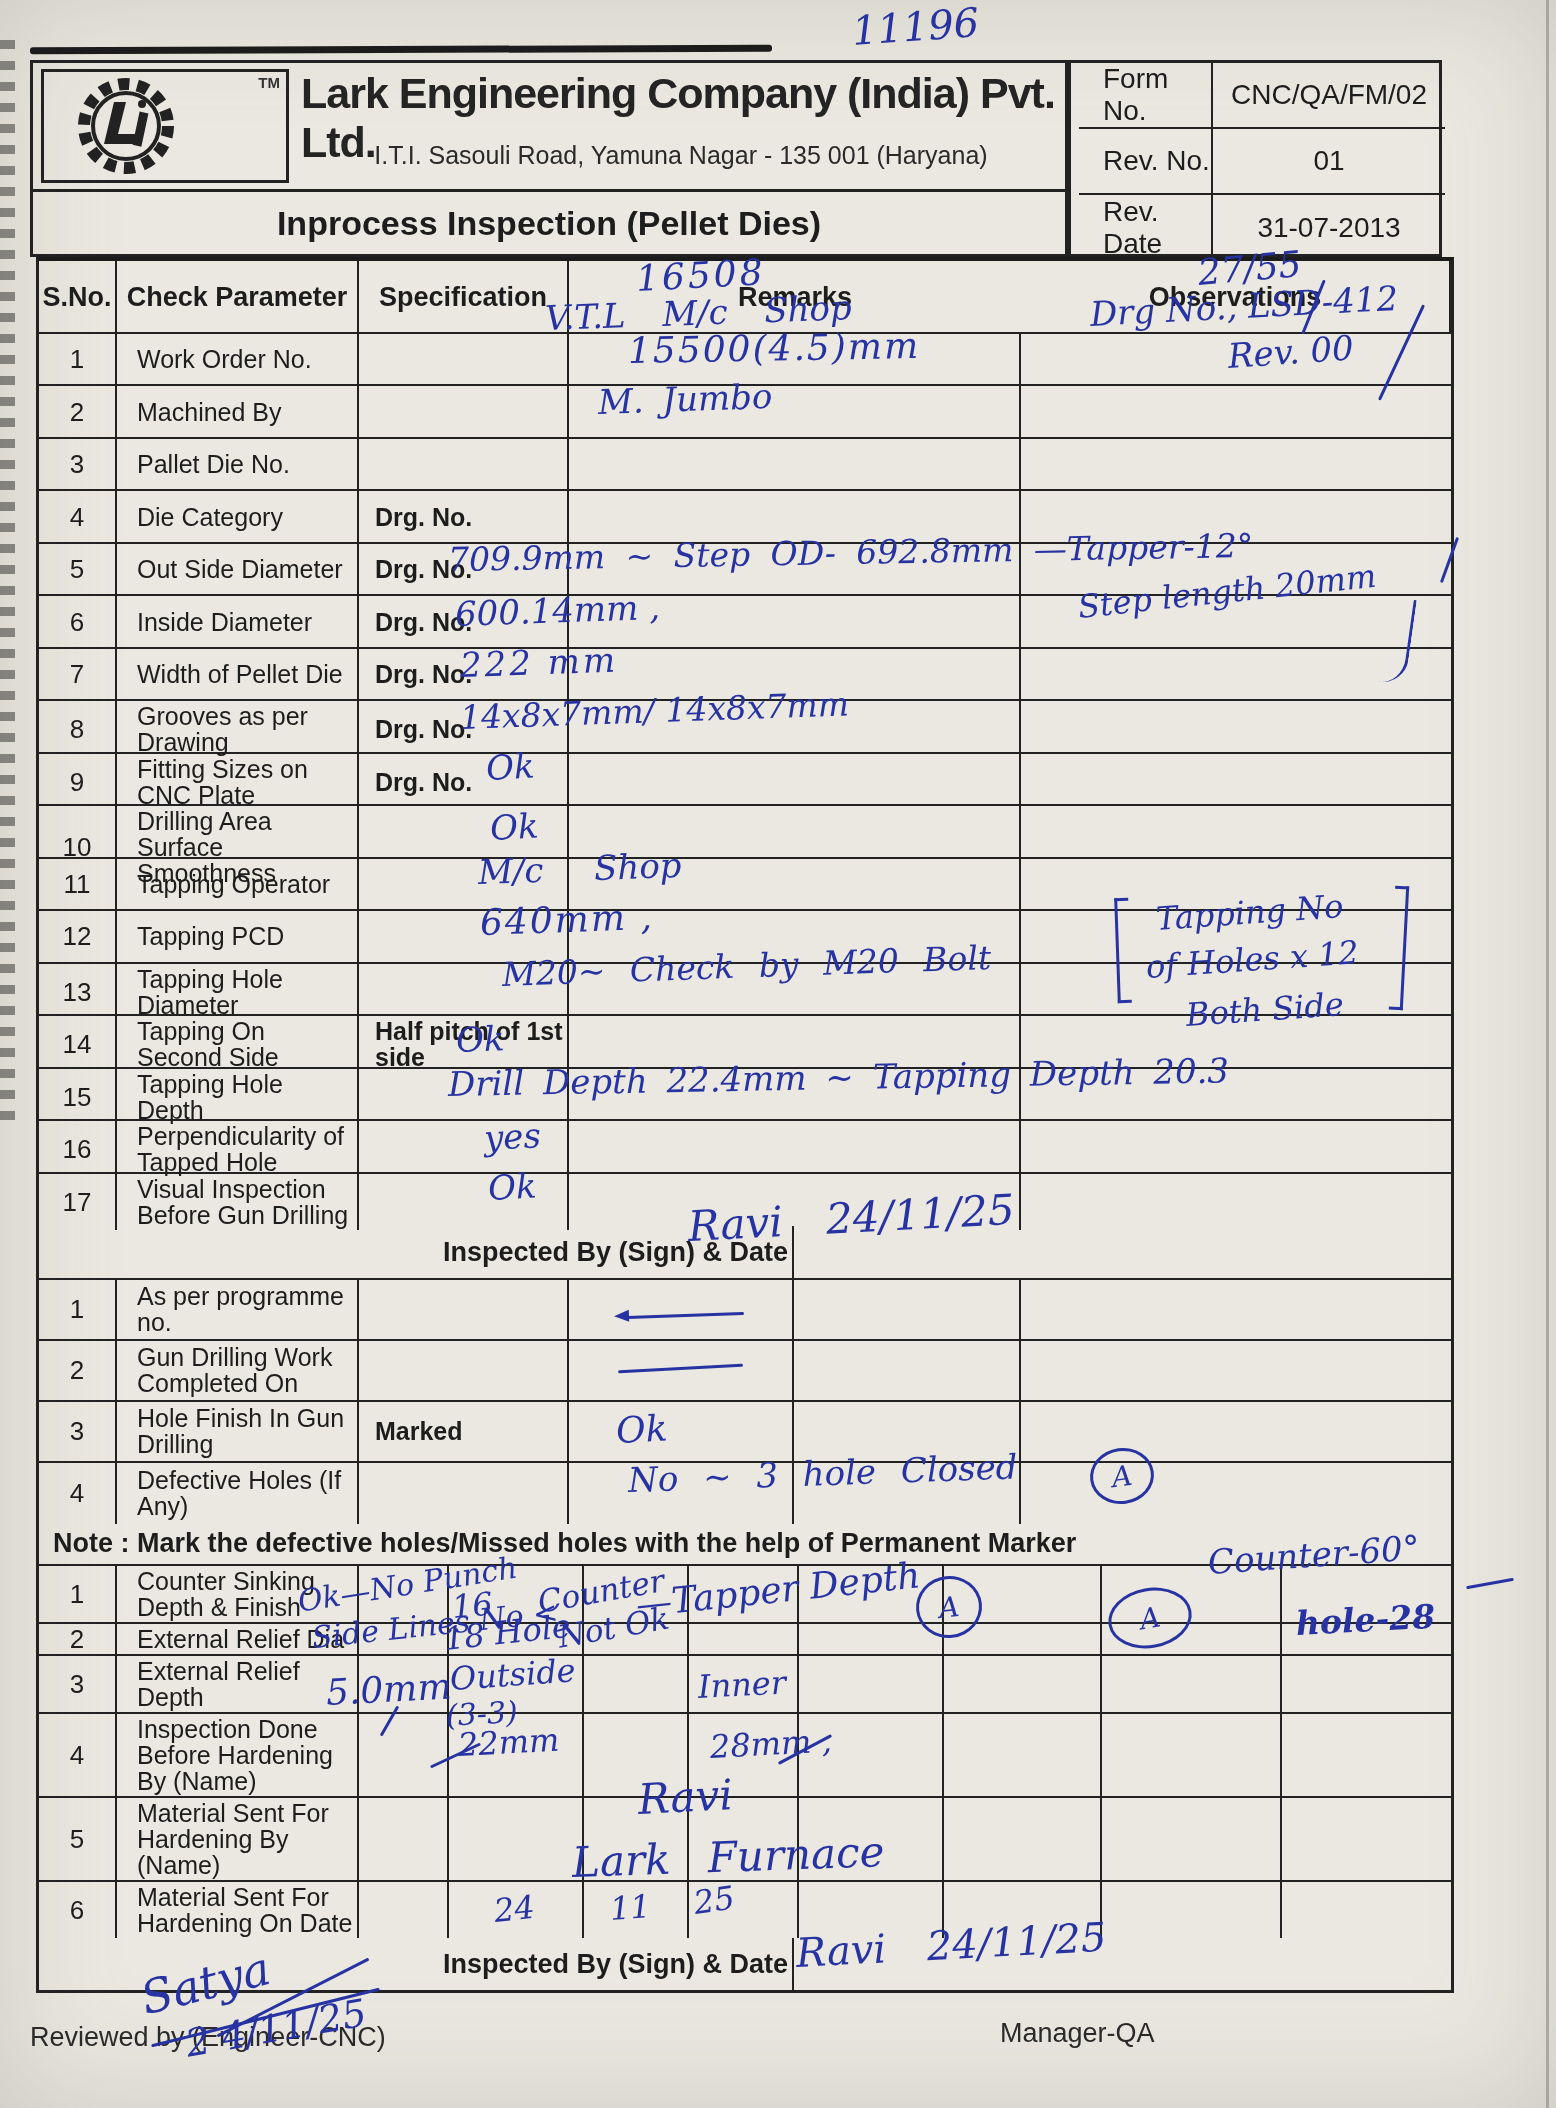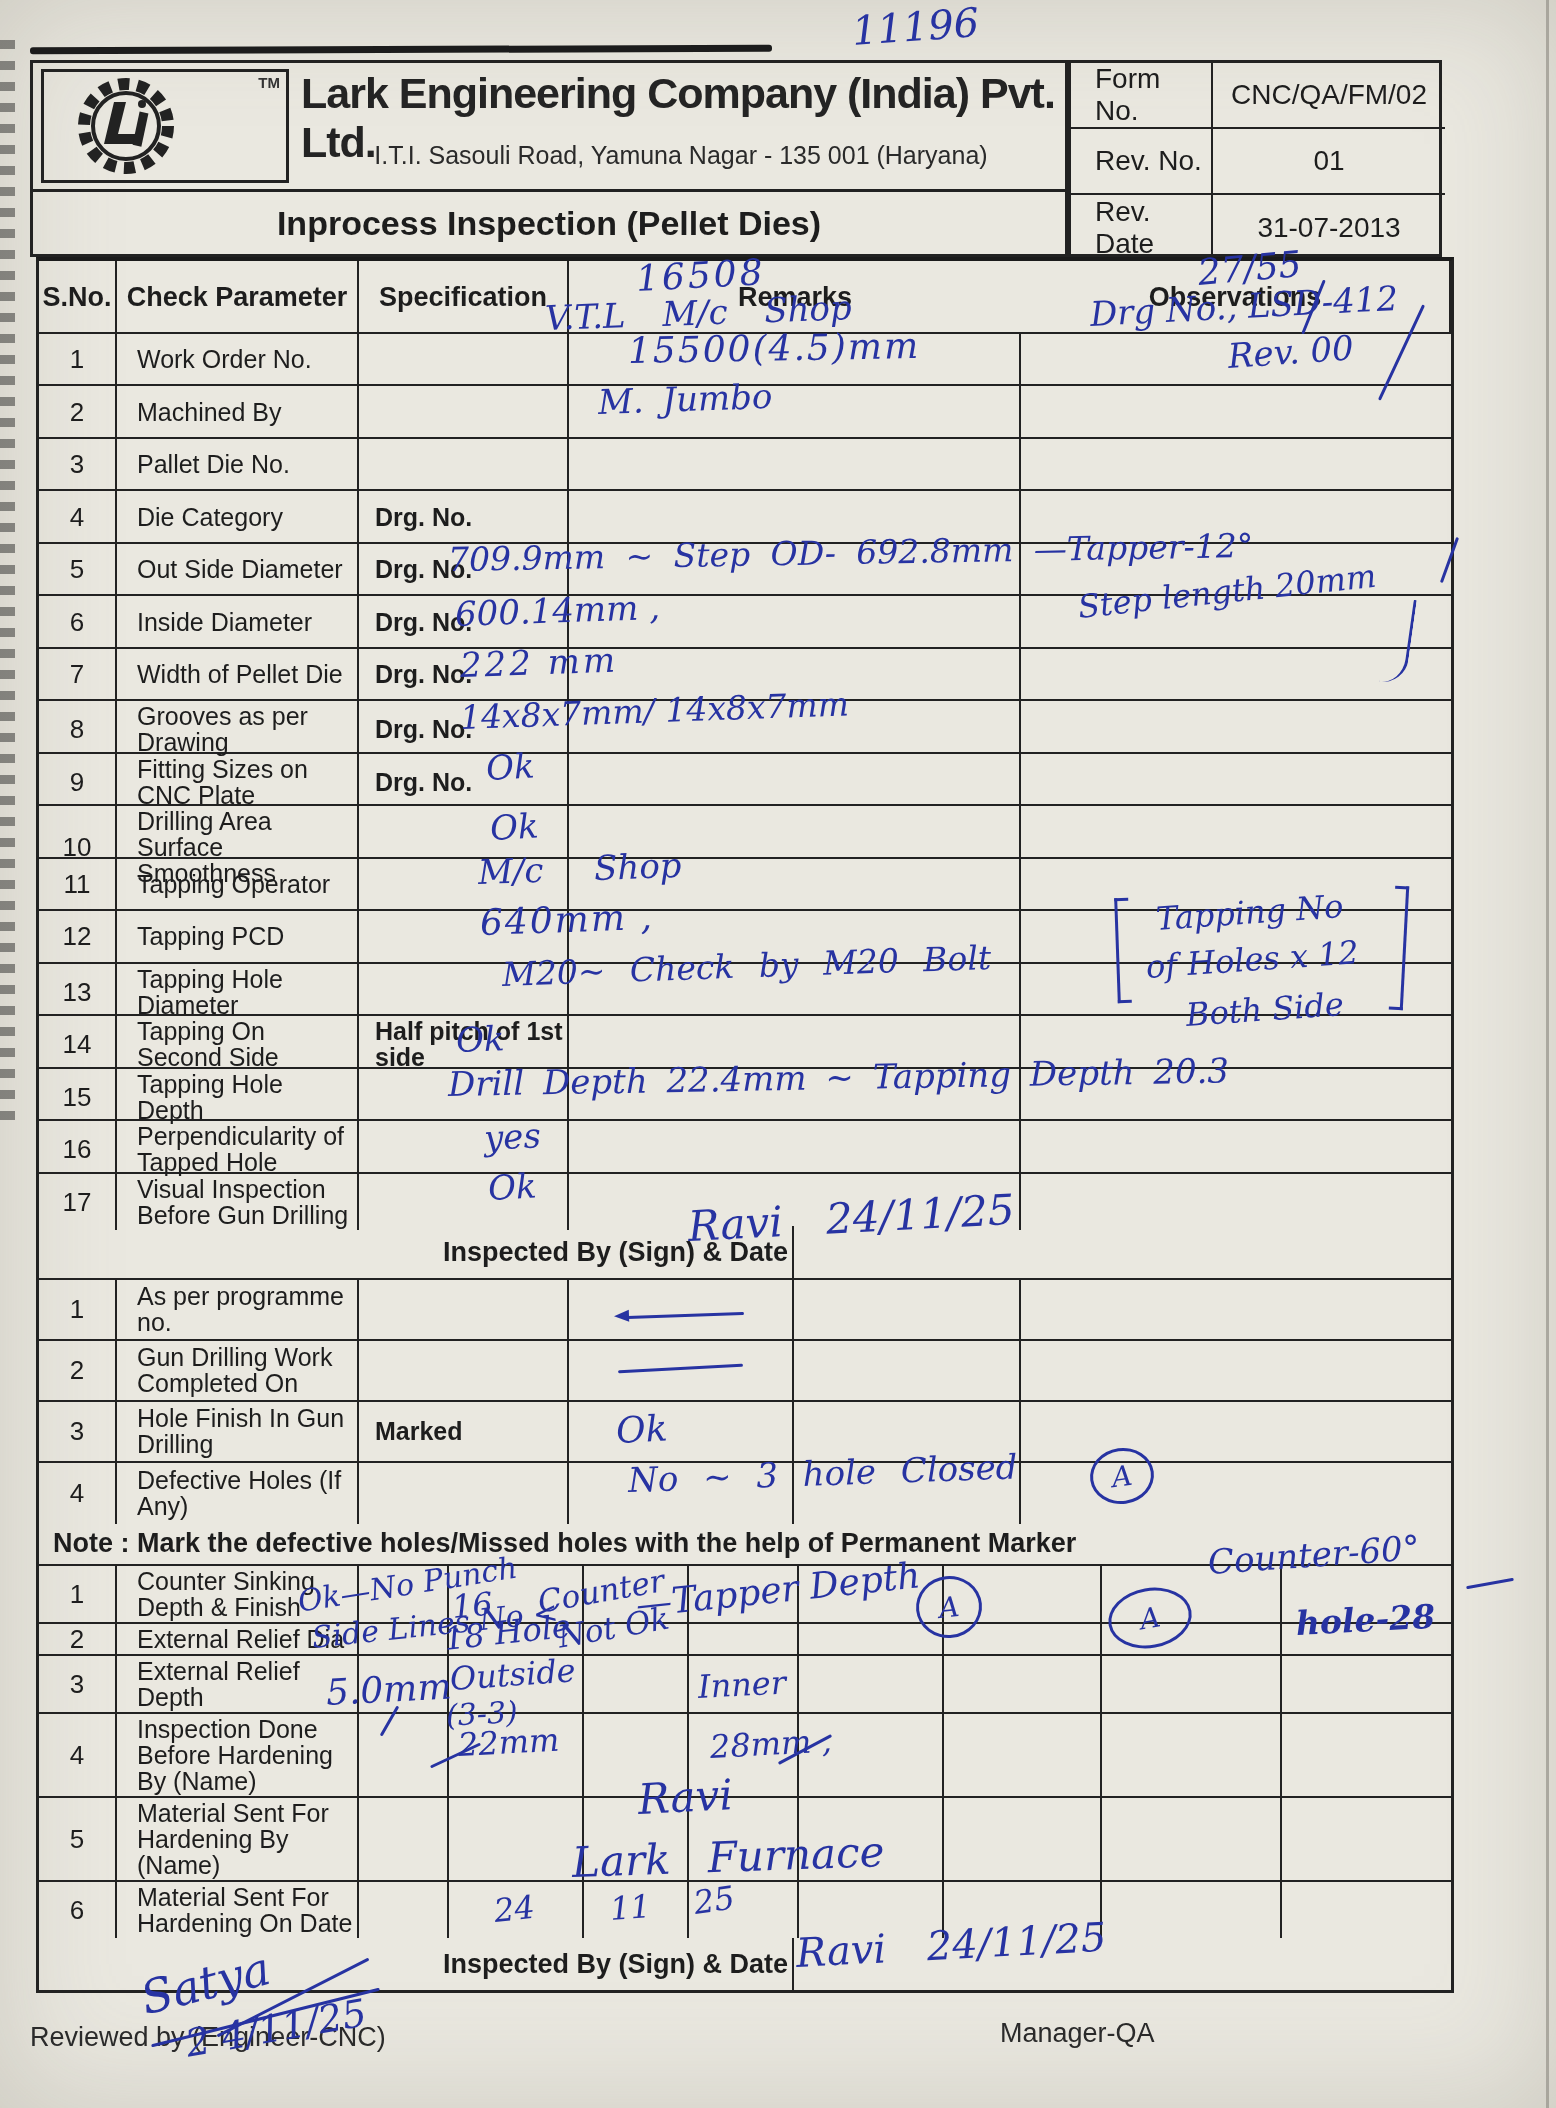--- a/index.html
+++ b/index.html
@@ -15,21 +15,21 @@
         font-size:43px;font-weight:bold;letter-spacing:-1px;color:#242424;
         font-family:"Liberation Sans",sans-serif;}
   .company-addr{position:absolute;left:268px;top:78px;width:760px;text-align:center;font-size:25px;color:#2a2a2a;}
   .meta{position:absolute;left:1068px;top:60px;width:374px;height:197px;display:grid;
         grid-template-columns:142px 232px;grid-template-rows:66px 66px 65px;
         border:3px solid #222;box-sizing:border-box;}
   .meta div{border-right:2px solid #222;border-bottom:2px solid #222;display:flex;align-items:center;
         justify-content:center;font-size:28px;box-sizing:border-box;}
   .meta div:nth-child(2n){border-right:none;}
   .meta div:nth-child(5),.meta div:nth-child(6){border-bottom:none;}
-  .meta .lbl{justify-content:flex-start;padding-left:24px;}
+  .meta .lbl{justify-content:flex-start;padding-left:24px;margin-left:8px;}
   .title-box{left:30px;top:192px;width:1038px;height:65px;display:flex;align-items:center;justify-content:center;
         font-size:34px;font-weight:bold;border-top:none;}
   
   .tbl{position:absolute;left:36px;width:1412px;border:3px solid #222;border-top:4px solid #1b1b1b;box-sizing:content-box;}
   .row{display:grid;border-bottom:2px solid #222;box-sizing:border-box;}
   .row:last-child{border-bottom:none;}
   .cell{border-right:2px solid #222;box-sizing:border-box;display:flex;align-items:center;
         font-size:25px;line-height:26px;padding:2px 4px;}
   .cell.last{border-right:none;}
   .c-sno{justify-content:center;font-size:26px;}

